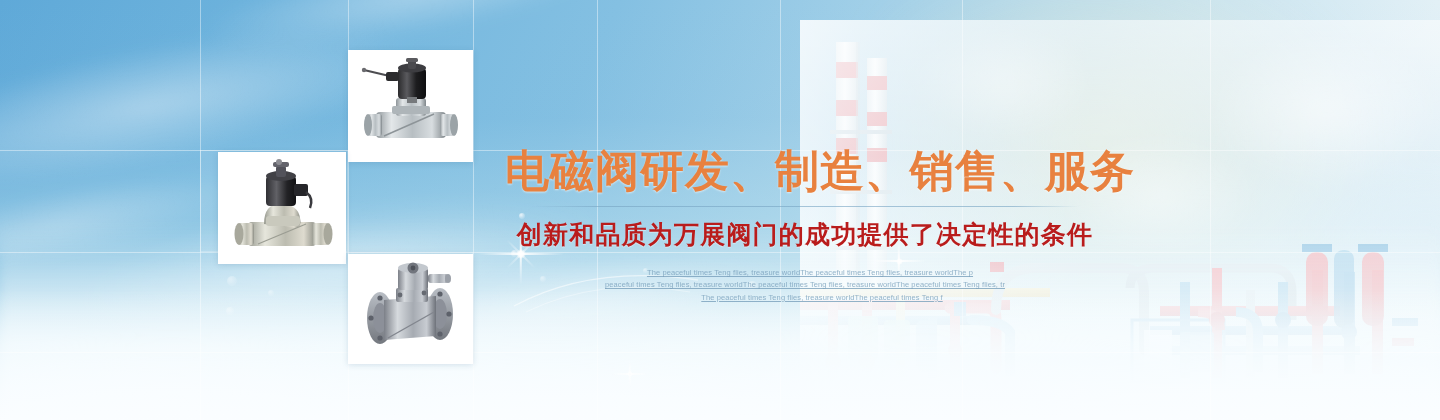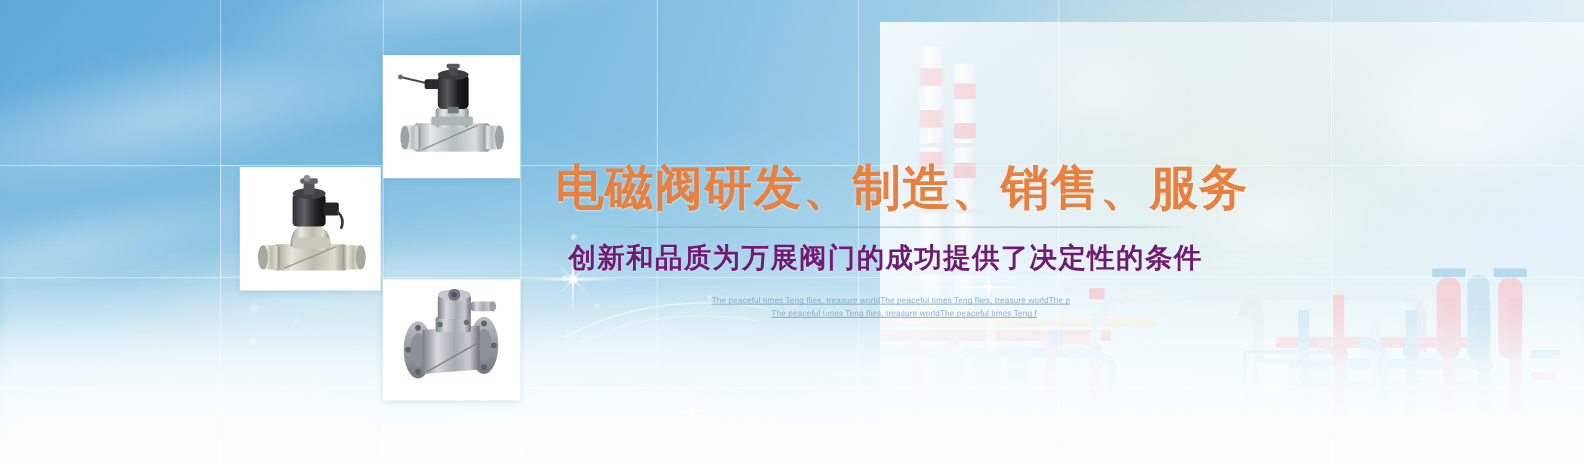--- a/index.html
+++ b/index.html
@@ -156,21 +156,21 @@
   .rule {
     margin:11px auto 0;
     width:548px; height:1px;
     background:linear-gradient(to right, rgba(120,165,195,0) 0%, rgba(120,165,195,0.62) 12%, rgba(120,165,195,0.62) 88%, rgba(120,165,195,0) 100%);
   }
   .subhead {
     margin-top:11px;
     font-size:25px;
     font-weight:700;
     letter-spacing:1.2px;
-    color:#701a75;
+    color:#b91c1c;
     white-space:nowrap;
     text-shadow:0 1px 1px rgba(255,255,255,0.45);
   }
   .blurb {
     margin-top:16px;
     font-size:7.5px;
     line-height:1.62;
     color:rgba(118,158,186,0.78);
     letter-spacing:.1px;
     text-decoration:underline;
@@ -494,17 +494,18 @@
 
   <div class="copy">
     <div class="headline">电磁阀研发、制造、销售、服务</div>
 
     <div class="rule"></div>
 
     <div class="subhead">创新和品质为万展阀门的成功提供了决定性的条件</div>
 
     <div class="blurb">
       <div class="l1">The peaceful times Teng flies, treasure worldThe peaceful times Teng flies, treasure worldThe p</div>
+      <div class="l2">peaceful times Teng flies, treasure worldThe peaceful times Teng flies, treasure worldThe peaceful times Teng flies, tr</div>
       <div class="l3">The peaceful times Teng flies, treasure worldThe peaceful times Teng f</div>
     </div>
   </div>
 
 </div>
 
 </body></html>

